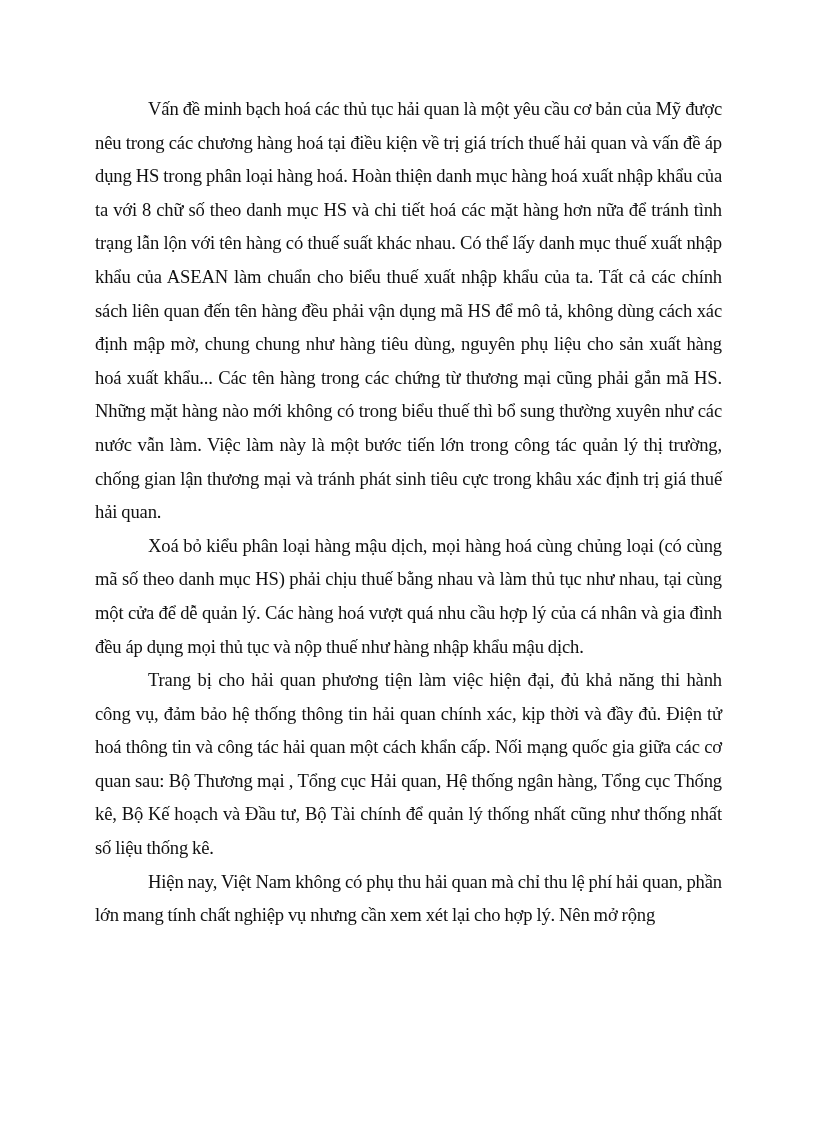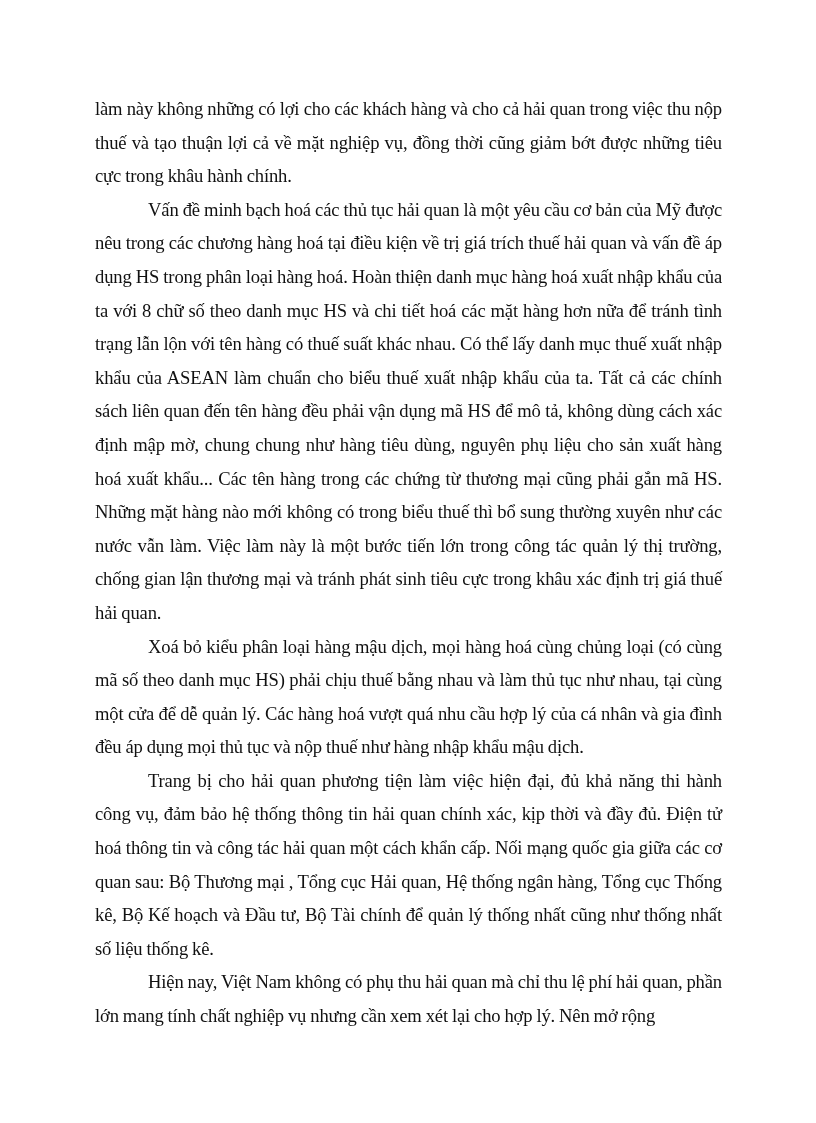--- a/index.html
+++ b/index.html
@@ -18,18 +18,17 @@
     word-spacing: -0.5px;
   }
   .para { margin: 0; padding: 0; }
   .para.indent { text-indent: 53px; }
   .para.cont { text-indent: 0; }
 </style>
 </head>
 <body>
 
 <div class="page">
-  <p class="para cont">làm này không những có lợi cho các khách hàng và cho cả hải quan trong việc thu nộp thuế và tạo thuận lợi cả về mặt nghiệp vụ, đồng thời cũng giảm bớt được những tiêu cực trong khâu hành chính.</p>
   <p class="para indent">Vấn đề minh bạch hoá các thủ tục hải quan là một yêu cầu cơ bản của Mỹ được nêu trong các chương hàng hoá tại điều kiện về trị giá trích thuế hải quan và vấn đề áp dụng HS trong phân loại hàng hoá. Hoàn thiện danh mục hàng hoá xuất nhập khẩu của ta với 8 chữ số theo danh mục HS và chi tiết hoá các mặt hàng hơn nữa để tránh tình trạng lẫn lộn với tên hàng có thuế suất khác nhau. Có thể lấy danh mục thuế xuất nhập khẩu của ASEAN làm chuẩn cho biểu thuế xuất nhập khẩu của ta. Tất cả các chính sách liên quan đến tên hàng đều phải vận dụng mã HS để mô tả, không dùng cách xác định mập mờ, chung chung như hàng tiêu dùng, nguyên phụ liệu cho sản xuất hàng hoá xuất khẩu... Các tên hàng trong các chứng từ thương mại cũng phải gắn mã HS. Những mặt hàng nào mới không có trong biểu thuế thì bổ sung thường xuyên như các nước vẫn làm. Việc làm này là một bước tiến lớn trong công tác quản lý thị trường, chống gian lận thương mại và tránh phát sinh tiêu cực trong khâu xác định trị giá thuế hải quan.</p>
   <p class="para indent">Xoá bỏ kiểu phân loại hàng mậu dịch, mọi hàng hoá cùng chủng loại (có cùng mã số theo danh mục HS) phải chịu thuế bằng nhau và làm thủ tục như nhau, tại cùng một cửa để dễ quản lý. Các hàng hoá vượt quá nhu cầu hợp lý của cá nhân và gia đình đều áp dụng mọi thủ tục và nộp thuế như hàng nhập khẩu mậu dịch.</p>
   <p class="para indent">Trang bị cho hải quan phương tiện làm việc hiện đại, đủ khả năng thi hành công vụ, đảm bảo hệ thống thông tin hải quan chính xác, kịp thời và đầy đủ. Điện tử hoá thông tin và công tác hải quan một cách khẩn cấp. Nối mạng quốc gia giữa các cơ quan sau: Bộ Thương mại , Tổng cục Hải quan, Hệ thống ngân hàng, Tổng cục Thống kê, Bộ Kế hoạch và Đầu tư, Bộ Tài chính để quản lý thống nhất cũng như thống nhất số liệu thống kê.</p>
   <p class="para indent">Hiện nay, Việt Nam không có phụ thu hải quan mà chỉ thu lệ phí hải quan, phần lớn mang tính chất nghiệp vụ nhưng cần xem xét lại cho hợp lý. Nên mở rộng</p>
 </div>
 
 </body></html>

